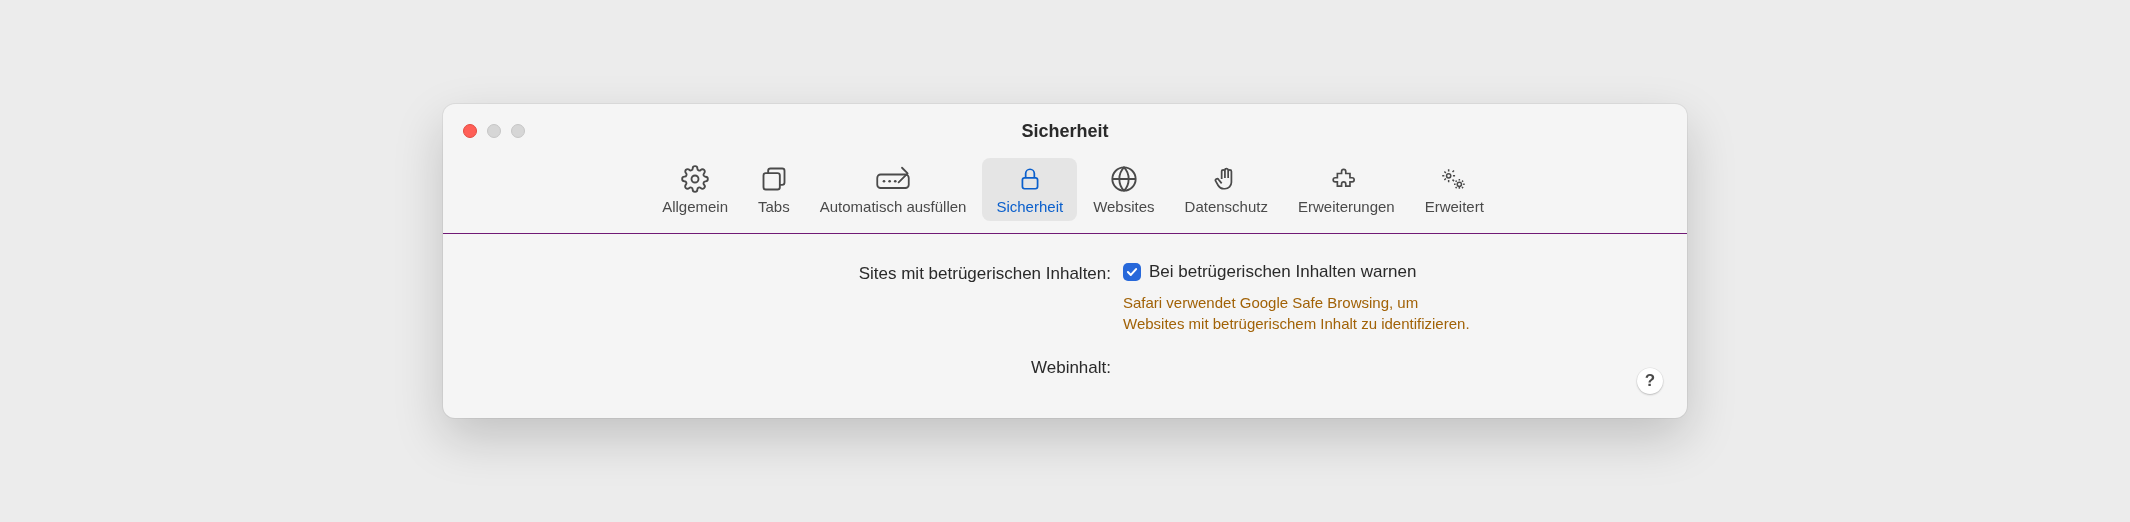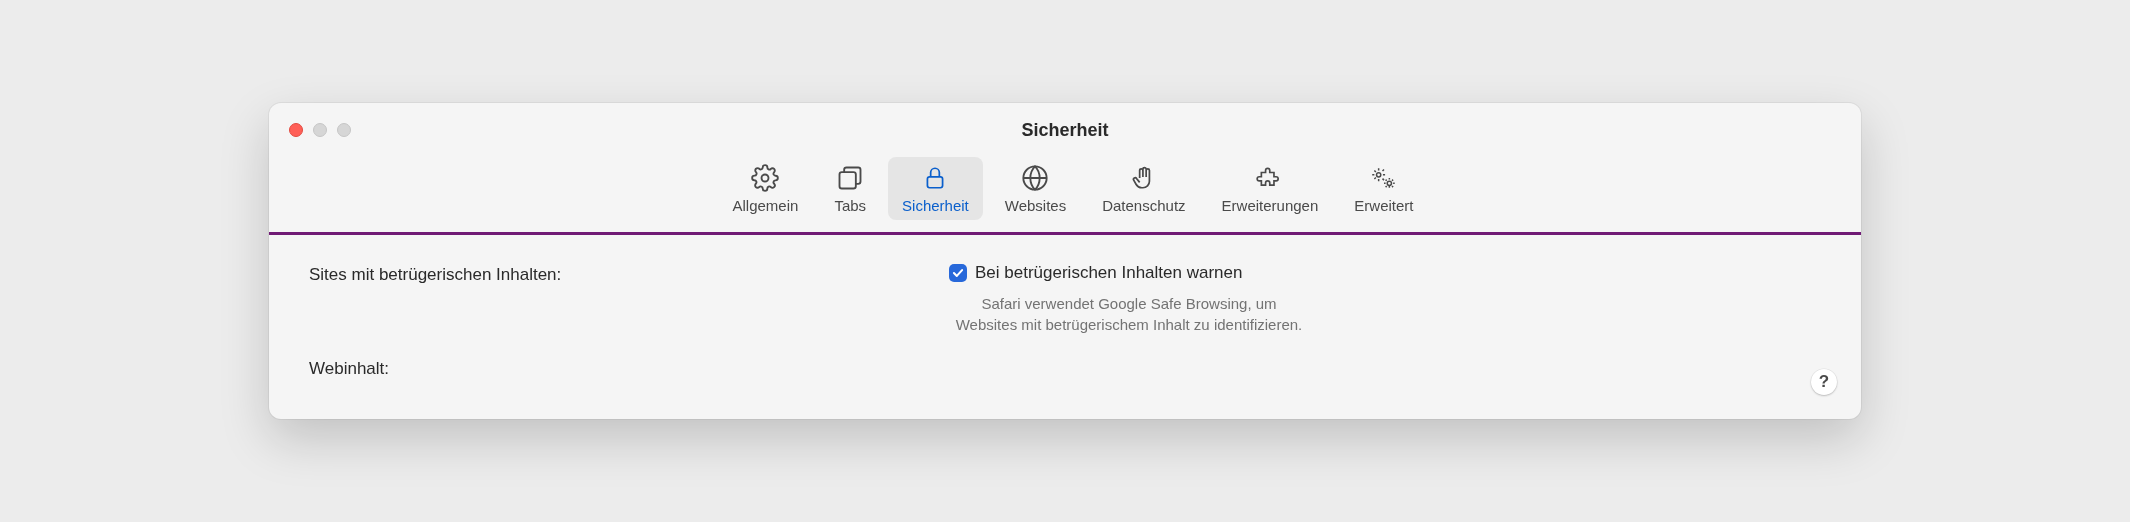--- a/index.html
+++ b/index.html
@@ -6,21 +6,21 @@
     body {
       background: #ececec;
       font-family: -apple-system, BlinkMacSystemFont, "Helvetica Neue", Arial, sans-serif;
       display: flex;
       align-items: center;
       justify-content: center;
       min-height: 522px;
       padding: 30px;
     }
     .window {
-      width: 1592px;
+      width: 1244px;
       background: #f5f5f5;
       border-radius: 12px;
       box-shadow: 0 20px 50px rgba(0,0,0,0.18), 0 0 0 1px rgba(0,0,0,0.05);
       overflow: hidden;
       position: relative;
     }
     .titlebar {
       position: relative;
       height: 54px;
       display: flex;
@@ -43,23 +43,23 @@
     .light.red { background: #ff5f57; border: 0.5px solid #e24b41; }
     .light.grey { background: #d6d6d6; border: 0.5px solid #c6c6c6; }
     .title {
       font-size: 18px;
       font-weight: 700;
       color: #2a2a2a;
     }
     .toolbar {
       display: flex;
       justify-content: center;
-      gap: 8px;
+      gap: 2px;
       padding: 0 0 12px 16px;
-      border-bottom: 3px solid #701a75;
+      border-bottom: 1px solid #701a75;
     }
     .tool-item {
       display: flex;
       flex-direction: column;
       align-items: center;
       gap: 4px;
       padding: 6px 14px 6px 14px;
       border-radius: 8px;
       cursor: default;
       color: #4a4a4a;
@@ -84,32 +84,31 @@
       padding: 28px 40px 36px 40px;
       position: relative;
     }
     .setting-row {
       display: flex;
       align-items: flex-start;
       margin-bottom: 22px;
     }
     .setting-label {
       width: 640px;
-      text-align: left;
+      text-align: right;
       font-size: 17px;
       color: #2a2a2a;
       padding-right: 12px;
       padding-top: 2px;
     }
     .setting-control {
       flex: 1;
       display: flex;
       flex-direction: column;
       gap: 6px;
-      text-align: center;
     }
     .checkbox-line {
       display: flex;
       align-items: center;
       gap: 8px;
     }
     .checkbox {
       width: 18px;
       height: 18px;
       background: #2768da;
@@ -119,21 +118,21 @@
       justify-content: center;
       flex-shrink: 0;
     }
     .checkbox svg { stroke: #fff; }
     .checkbox-label {
       font-size: 17px;
       color: #2a2a2a;
     }
     .help-text {
       font-size: 15px;
-      color: #737373;
+      color: #a16207;
       max-width: 360px;
       line-height: 1.4;
       margin-top: 4px;
     }
     .help-button {
       position: absolute;
       right: 24px;
       bottom: 24px;
       width: 26px;
       height: 26px;
@@ -177,20 +176,32 @@
     <div class="tool-item">
       <div class="tool-icon">
         <svg width="28" height="28" viewBox="0 0 24 24" fill="none" stroke-width="1.6">
           <rect x="3" y="7" width="14" height="14" rx="2"></rect>
           <path d="M7 7V5a2 2 0 0 1 2-2h10a2 2 0 0 1 2 2v10a2 2 0 0 1-2 2h-2"></path>
         </svg>
       </div>
       <div class="tool-label">Tabs</div>
     </div>
 
+    <div class="tool-item">
+      <div class="tool-icon">
+        <svg width="36" height="28" viewBox="0 0 32 24" fill="none" stroke-width="1.6">
+          <rect x="2" y="8" width="28" height="12" rx="3"></rect>
+          <circle cx="8" cy="14" r="1.2" fill="#4a4a4a" stroke="none"></circle>
+          <circle cx="13" cy="14" r="1.2" fill="#4a4a4a" stroke="none"></circle>
+          <circle cx="18" cy="14" r="1.2" fill="#4a4a4a" stroke="none"></circle>
+          <path d="M24 2l5 5-8 8" stroke-linecap="round" stroke-linejoin="round"></path>
+        </svg>
+      </div>
+      <div class="tool-label">Automatisch ausfüllen</div>
+    </div>
 
 
 
     <div class="tool-item active">
       <div class="tool-icon">
         <svg width="26" height="28" viewBox="0 0 24 24" fill="none" stroke-width="1.6">
           <rect x="5" y="11" width="14" height="10" rx="2"></rect>
           <path d="M8 11V7a4 4 0 0 1 8 0v4"></path>
         </svg>
       </div>

